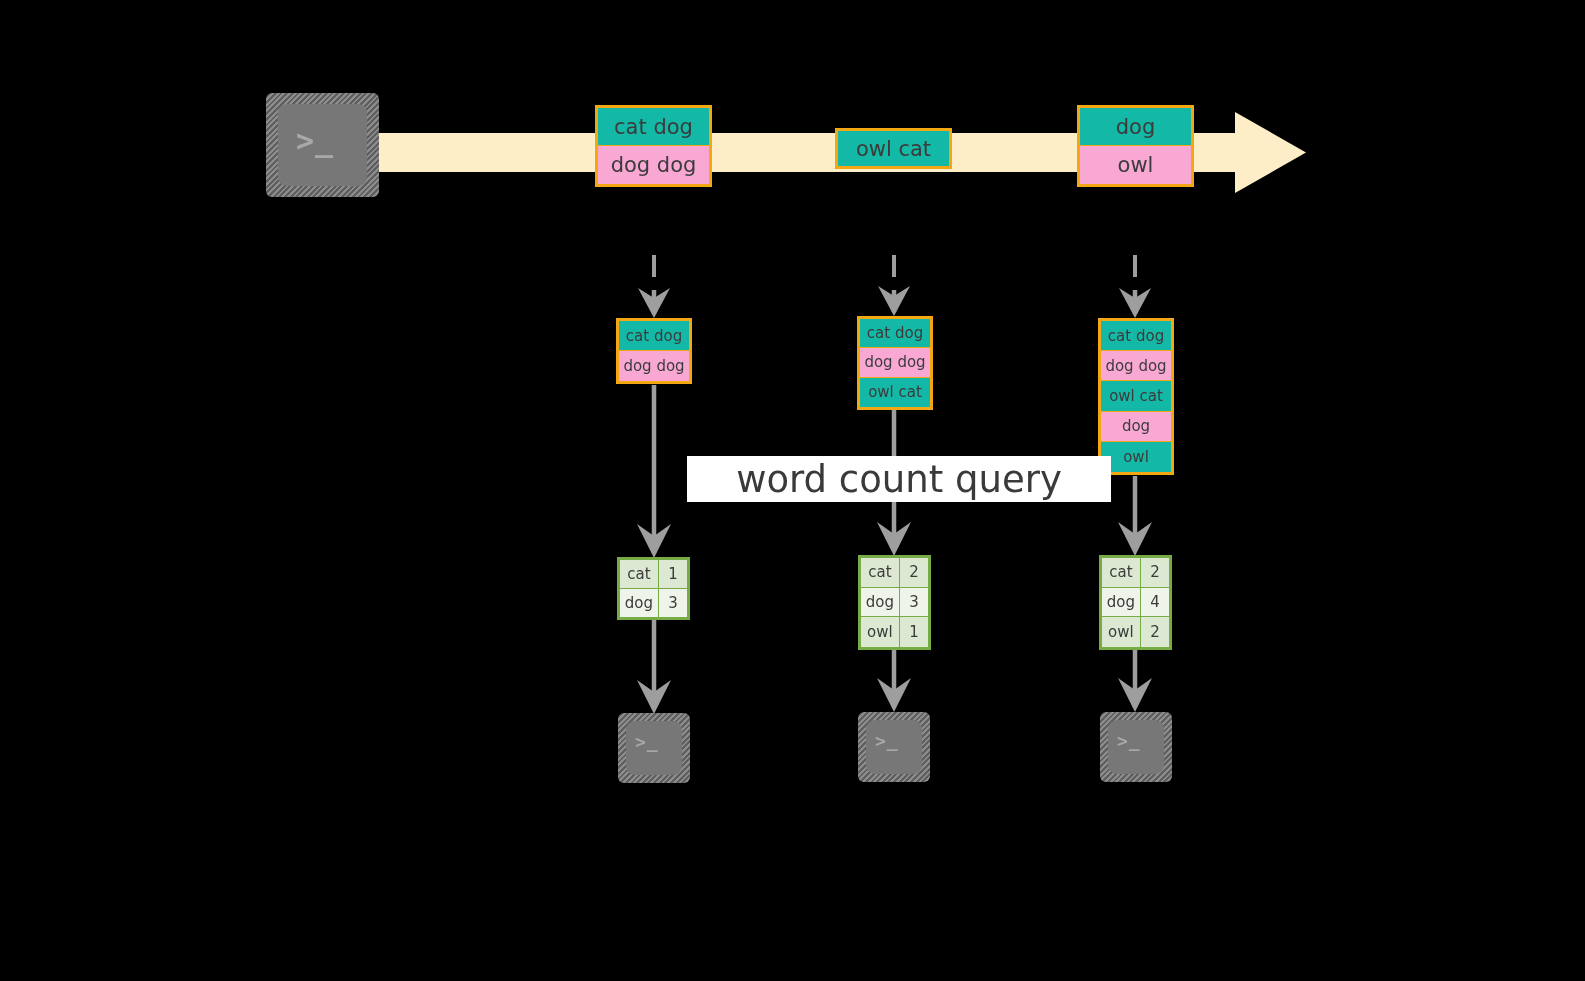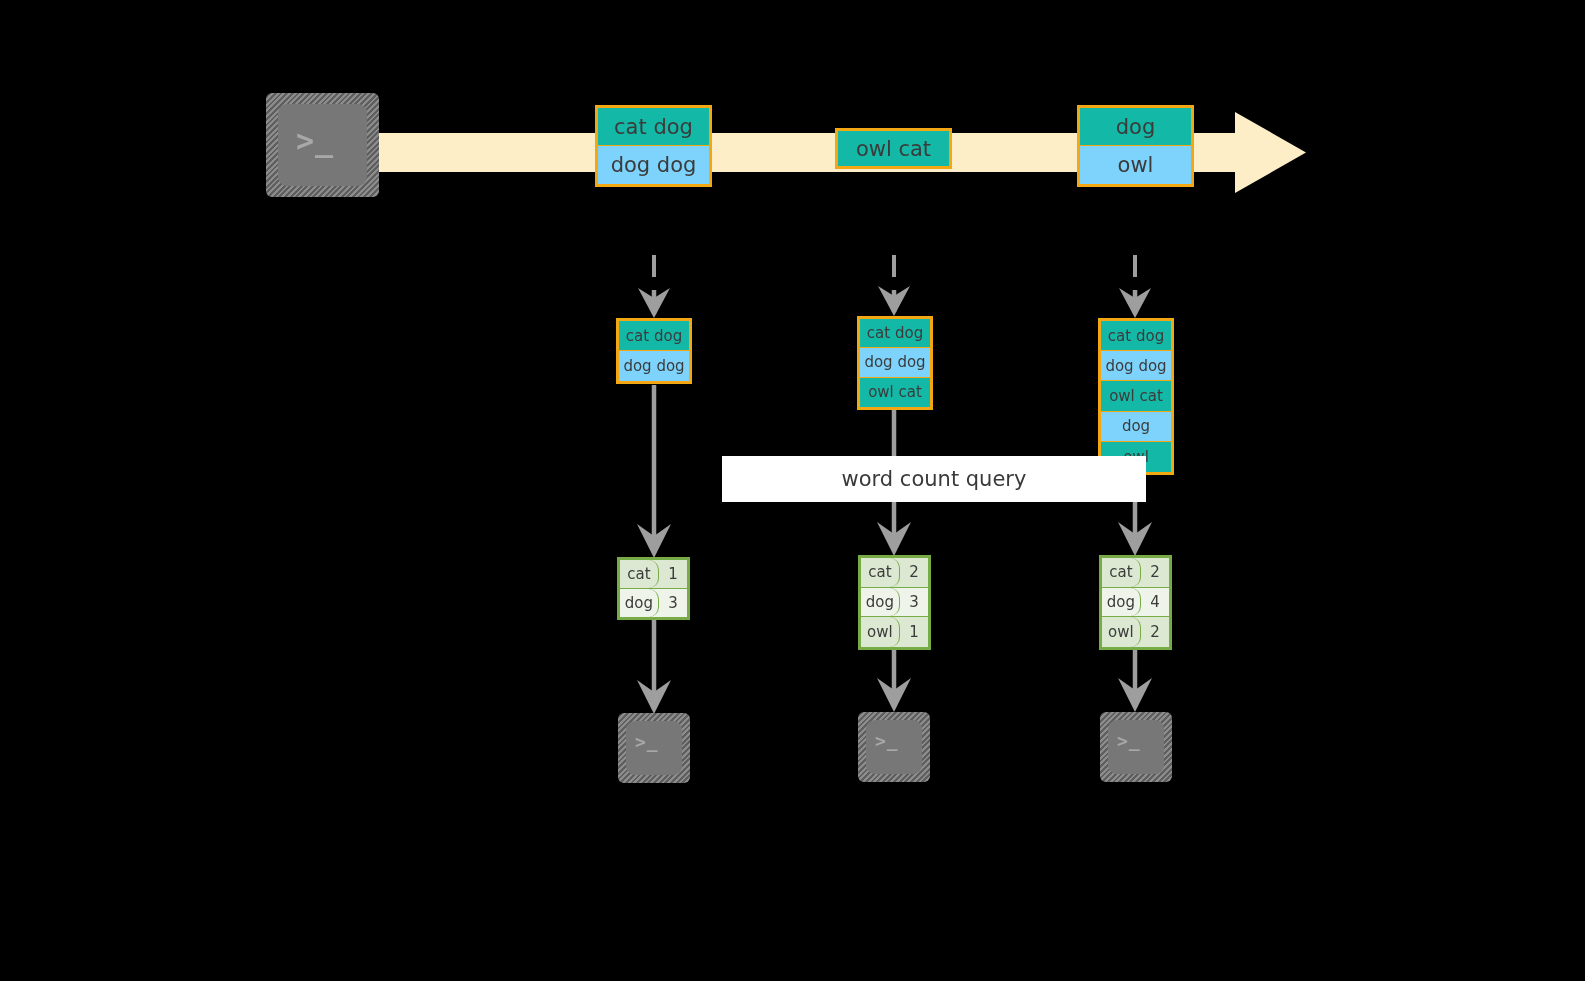--- a/index.html
+++ b/index.html
@@ -67,21 +67,21 @@
     box-sizing: border-box;
     display: flex;
     align-items: center;
     justify-content: center;
     color: #3b3b3b;
     border-bottom: 1.5px solid #f3a712;
     white-space: nowrap;
   }
   .recrow:last-child { border-bottom: none; }
   .recrow.dark  { background: #14b8a6; }
-  .recrow.light { background: #7dd3fc; }
+  .recrow.light { background: #f9a8d4; }
 
   
   .restable {
     position: absolute;
     box-sizing: border-box;
     border: 3px solid #77ab45;
     background: #eef4e8;
   }
   .restable .rrow {
     display: flex;
@@ -92,21 +92,20 @@
   .restable .rrow.dark  { background: #dce8d2; }
   .restable .rrow.light { background: #eff4ea; }
   .restable .ck {
     box-sizing: border-box;
     display: flex;
     align-items: center;
     justify-content: center;
     border-right: 1.5px solid #77ab45;
     color: #3b3b3b;
     white-space: nowrap;
-    border-radius: 10px;
   }
   .restable .cv {
     box-sizing: border-box;
     display: flex;
     align-items: center;
     justify-content: center;
     color: #3b3b3b;
     white-space: nowrap;
   }
 
@@ -212,21 +211,21 @@
   </div>
 
   <div class="recstack" style="left:1098px; top:318px; width:76px; height:157px; font-size:15px;">
     <div class="recrow dark" style="height:20%;">cat dog</div>
     <div class="recrow light" style="height:20%;">dog dog</div>
     <div class="recrow dark" style="height:20%;">owl cat</div>
     <div class="recrow light" style="height:20%;">dog</div>
     <div class="recrow dark" style="height:20%;">owl</div>
   </div>
 
-  <div class="qband" style="left:722px; top:456px; width:424px; height:46px; font-size:21px;">word count query</div>
+  <div class="qband" style="left:687px; top:456px; width:424px; height:46px; font-size:37px;">word count query</div>
 
   <div class="restable" style="left:617px; top:557px; width:73px; height:63px; font-size:15px;">
     <div class="rrow dark" style="height:50%;">
       <div class="ck" style="width:58%;">cat</div>
       <div class="cv" style="width:42%;">1</div>
     </div>
     <div class="rrow light" style="height:50%;">
       <div class="ck" style="width:58%;">dog</div>
       <div class="cv" style="width:42%;">3</div>
     </div>

